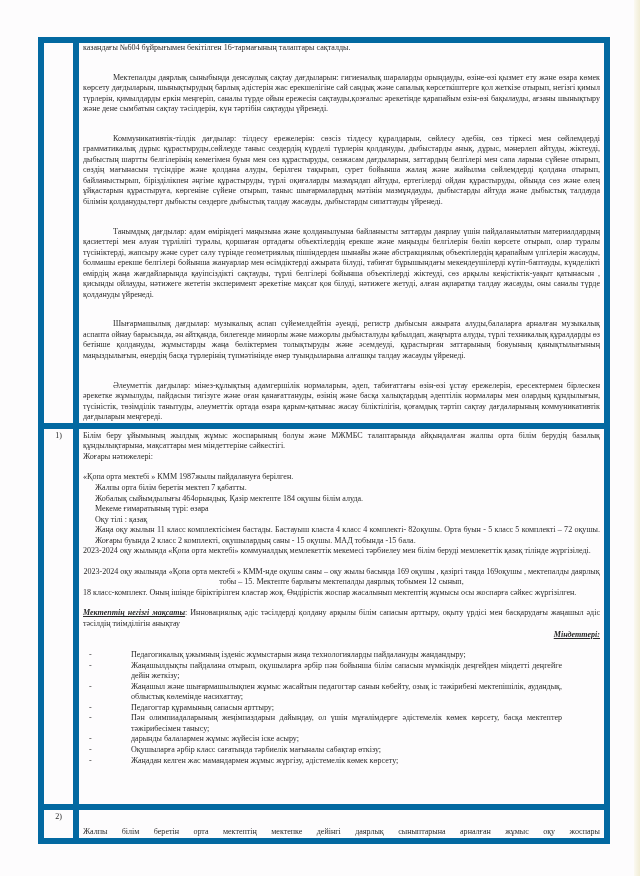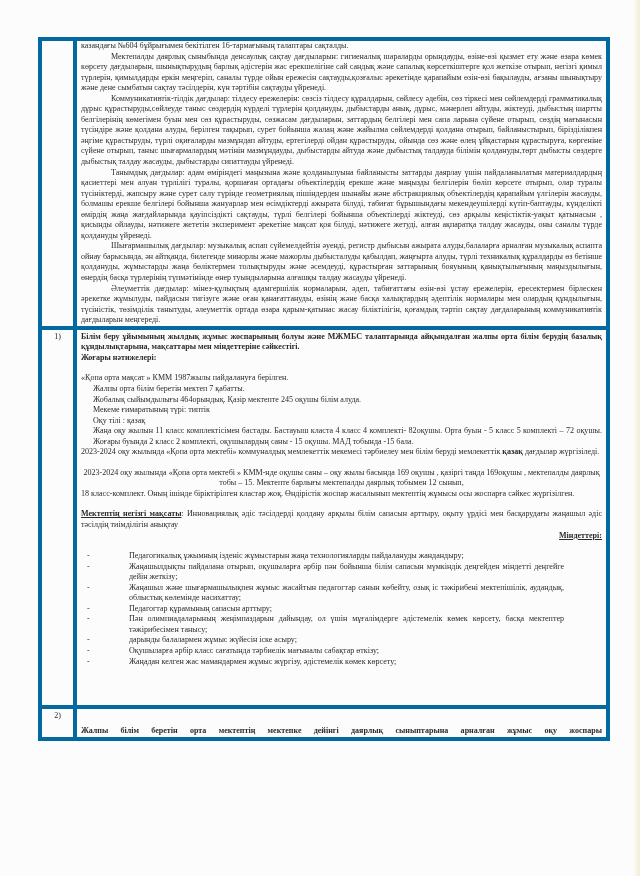--- a/index.html
+++ b/index.html
@@ -13,31 +13,31 @@
     .scan-edge {
       position: absolute; right: 0; top: 0; width: 6px; height: 876px;
       background: linear-gradient(to right, #fbf9f2, #f1edd6);
     }
     table.doc {
       position: absolute; left: 38px; top: 37px; width: 572px;
       border-collapse: collapse; table-layout: fixed;
       font-size: 8.05px; line-height: 10.55px;
     }
     table.doc td {
-      border: 4px solid #0369a1; vertical-align: top; padding: 0 4px;
+      border: 6px solid #0369a1; vertical-align: top; padding: 0 4px;
     }
     col.c1 { width: 35px; }
     .num { text-align: center; padding-top: 2px !important; }
     p { margin: 0; text-align: justify; }
-    .ind { text-indent: 30px; }
-    .bold { font-weight: bold; }
+    .ind { text-indent: 30px; margin-top: 19px; }
+    .bold { font-weight: normal; }
     .sec-title { font-weight: bold; padding: 2px 4px 12px 4px !important; text-align: justify; }
     .gap { height: 10px; }
     .indent1 { padding-left: 12px; }
-    .u { text-decoration: underline; font-weight: bold; }
+    .u { text-decoration: underline; font-weight: bold; font-style: italic; }
     ul.tasks { list-style: none; margin: 0; padding: 0; }
     ul.tasks li { position: relative; padding-left: 48px; text-align: justify; padding-right: 38px; }
     ul.tasks li .dash { position: absolute; left: 6px; top: 0; }
     .row-tail { height: 38px; }
   </style>
 </head>
 <body>
 
 <div class="scan-edge"></div>
 
@@ -57,27 +57,27 @@
       <p class="ind">Шығармашылық дағдылар: музыкалық аспап сүйемелдейтін әуенді, регистр дыбысын ажырата алуды,балаларға арналған музыкалық аспапта ойнау барысында, ән айтқанда, билегенде минорлы және мажорлы дыбысталуды қабылдап, жаңғырта алуды, түрлі техникалық құралдарды өз бетінше қолдануды, жұмыстарды жаңа бөліктермен толықтыруды және әсемдеуді, құрастырған заттарының бояуының қанықтылығының маңыздылығын, өнердің басқа түрлерінің түпмәтінінде өнер туындыларына алғашқы талдау жасауды үйренеді.</p>
       <p class="ind">Әлеуметтік дағдылар: мінез-құлықтың адамгершілік нормаларын, әдеп, табиғаттағы өзін-өзі ұстау ережелерін, ересектермен бірлескен әрекетке жұмылуды, пайдасын тигізуге және оған қанағаттануды, өзінің және басқа халықтардың әдептілік нормалары мен олардың құндылығын, түсіністік, төзімділік танытуды, әлеуметтік ортада өзара қарым-қатынас жасау біліктілігін, қоғамдық тәртіп сақтау дағдаларының коммуникативтік дағдыларын меңгереді.</p>
     </td>
   </tr>
   <tr>
     <td class="num">1)</td>
     <td style="padding-top:2px;">
       <p class="bold">Білім беру ұйымының жылдық жұмыс жоспарының болуы және МЖМБС талаптарында айқындалған жалпы орта білім берудің базалық құндылықтарына, мақсаттары мен міндеттеріне сәйкестігі.</p>
       <p class="bold">Жоғары нәтижелері:</p>
       <div class="gap"></div>
-      <p>«Қопа орта мақсат » КММ  1987жылы  пайдалануға берілген.</p>
+      <p>«Қопа орта мектебі » КММ  1987жылы  пайдалануға берілген.</p>
       <p class="indent1">Жалпы орта білім беретін мектеп 7 қабатты.</p>
-      <p class="indent1">Жобалық сыйымдылығы  464орындық. Қазір мектепте 245 оқушы білім алуда.</p>
-      <p class="indent1">Мекеме ғимаратының түрі:  типтік</p>
+      <p class="indent1">Жобалық сыйымдылығы  464орындық. Қазір мектепте 184 оқушы білім алуда.</p>
+      <p class="indent1">Мекеме ғимаратының түрі:  өзара</p>
       <p class="indent1">Оқу тілі : қазақ</p>
       <p class="indent1">Жаңа оқу жылын 11 класс комплектісімен бастады. Бастауыш класта 4 класс 4 комплекті-  82оқушы. Орта буын - 5 класс 5 комплекті – 72 оқушы. Жоғары буында 2 класс 2 комплекті, оқушылардың саны - 15  оқушы.  МАД тобында -15 бала.</p>
-      <p><span>2023-2024 оқу жылында «Қопа орта мектебі» коммуналдық мемлекеттік мекемесі тәрбиелеу мен білім беруді мемлекеттік </span><span class="bold">қазақ</span><span> дағдылар жүргізіледі.</span></p>
+      <p><span>2023-2024 оқу жылында «Қопа орта мектебі» коммуналдық мемлекеттік мекемесі тәрбиелеу мен білім беруді мемлекеттік </span><span class="bold">қазақ</span><span> тілінде жүргізіледі.</span></p>
       <div class="gap"></div>
       <p style="text-align:center;">2023-2024 оқу жылында «Қопа орта мектебі » КММ-нде оқушы саны – оқу жылы басында  169 оқушы , қазіргі  таңда 169оқушы , мектепалды даярлық тобы – 15. Мектепте барлығы мектепалды даярлық тобымен  12 сынып,</p>
       <p>18 класс-комплект. Оның ішінде   біріктірілген кластар жоқ. Өндірістік жоспар жасалынып мектептің жұмысы осы жоспарға сәйкес жүргізілген.</p>
       <div class="gap"></div>
       <p><span class="u">Мектептің  негізгі  мақсаты</span><span>: Инновациялық әдіс тәсілдерді қолдану арқылы білім сапасын арттыру, оқыту үрдісі мен басқарудағы жаңашыл әдіс тәсілдің тиімділігін анықтау</span></p>
       <p class="u" style="text-align:right;">Міндеттері:</p>
       <div class="gap"></div>
       <ul class="tasks">
         <li><span class="dash">-</span><span>Педагогикалық ұжымның ізденіс  жұмыстарын жаңа технологияларды пайдалануды жандандыру;</span></li>
         <li><span class="dash">-</span><span> Жаңашылдықты пайдалана отырып, оқушыларға әрбір пән бойынша білім сапасын мүмкіндік деңгейден міндетті деңгейге дейін жеткізу;</span></li>

